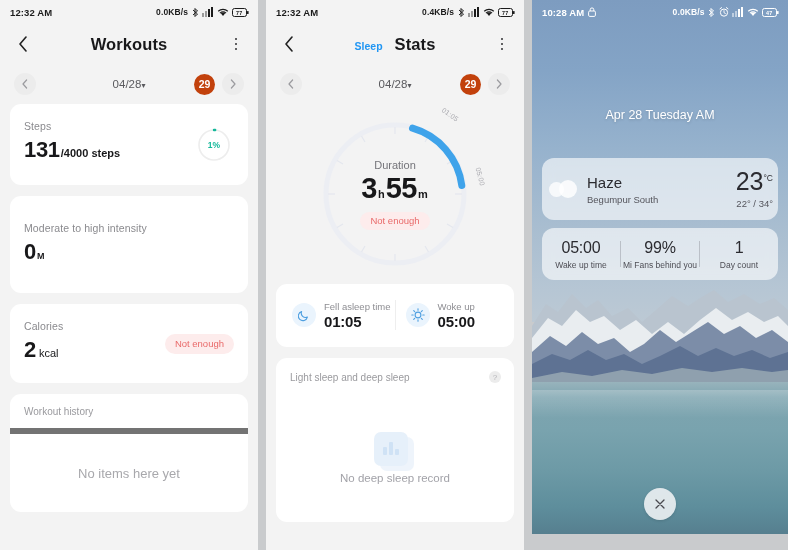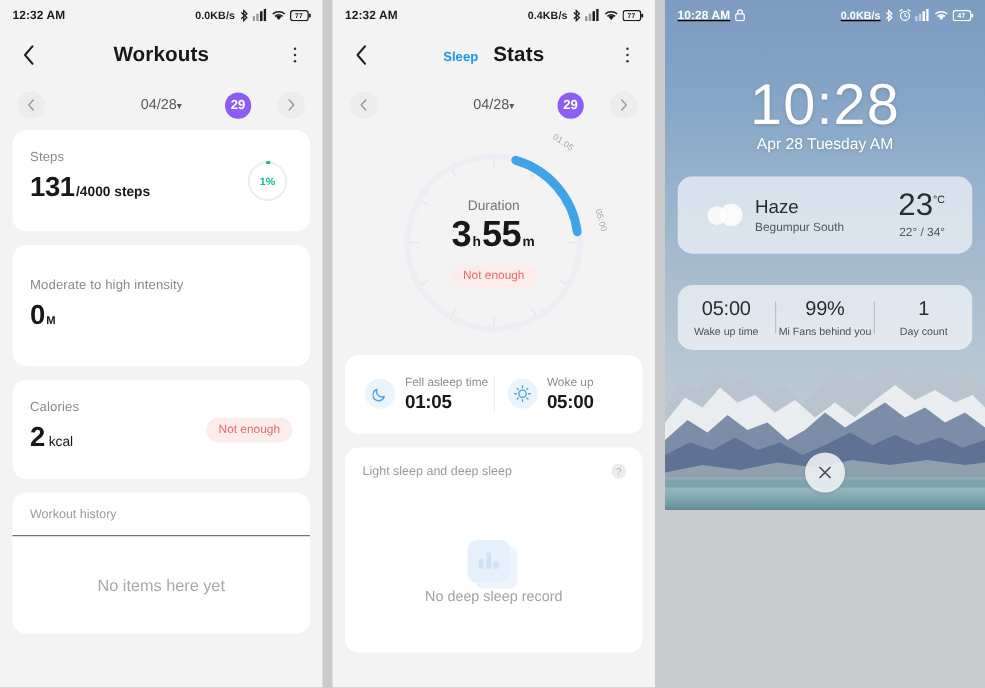--- a/index.html
+++ b/index.html
@@ -112,24 +112,24 @@
     position: absolute;
     left: 0; right: 0;
     text-align: center;
     font-size: 11.5px;
     color: #5a5a5e;
     cursor: pointer;
   }
   .date-caret { font-size: 8px; color: #5a5a5e; }
   .day-badge {
     margin-left: auto;
-    margin-right: 21px;
+    margin-right: 7px;
     width: 21px; height: 21px;
     border-radius: 50%;
-    background: #8b5cf6;
+    background: #c2410c;
     color: #fff;
     font-size: 10.5px;
     font-weight: bold;
     display: flex; align-items: center; justify-content: center;
     z-index: 2;
     cursor: pointer;
   }
 
   
   .cards { padding: 0 10px; }
@@ -188,21 +188,21 @@
     background: #fdecec;
     color: #e96a6a;
     font-size: 9.5px;
     padding: 4px 10px 5px 10px;
     border-radius: 10px;
     white-space: nowrap;
   }
 
   .card-head {
     padding: 12px 14px 11px 14px;
-    border-bottom: 1px solid #737373;
+    border-bottom: 6px solid #737373;
     font-size: 10px;
     color: #9a9a9e;
   }
   .empty-area {
     height: 78px;
     display: flex;
     align-items: center;
     justify-content: center;
     font-size: 13px;
     color: #a8a8ac;
@@ -292,23 +292,22 @@
     position: absolute; left: 0; top: 0;
     width: 34px; height: 34px; border-radius: 7px; background: #e6f0fa;
     display: flex; align-items: flex-end; justify-content: center; gap: 2.5px;
     padding-bottom: 11px;
   }
   .chart-ph .bar { width: 3.5px; background: #cfe2f5; border-radius: 1px; }
 
   
   .lock {
     position: relative;
-    width: 256px; height: 408px;
+    width: 256px; height: 534px;
     overflow: hidden;
-    text-decoration: underline;
   }
   .sky {
     position: absolute; left:0; right:0; top: 0; height: 322px;
     background: linear-gradient(180deg, #7d9cc0 0%, #84a4c6 22%, #96b2cd 46%, #a8bdd0 70%, #b6c6d4 90%, #bcc9d4 100%);
   }
   .mountains { position: absolute; left: 0; top: 260px; width: 256px; height: 130px; }
   .lake {
     position: absolute; left: 0; right: 0; top: 382px; bottom: 0;
     background: linear-gradient(180deg, #98b3bc 0%, #7ea5b0 10%, #79a3ae 32%, #6d9aa6 58%, #5e8e9c 82%, #567f8f 100%);
   }
@@ -343,21 +342,21 @@
     text-shadow: 0 1px 3px rgba(0,0,0,0.2);
   }
 
   .glass {
     position: absolute;
     left: 10px; right: 10px;
     background: rgba(255,255,255,0.62);
     border-radius: 12px;
     backdrop-filter: blur(6px);
   }
-  .weather-card { top: 141px; height: 62px; display: flex; align-items: center; padding: 0 22px; }
+  .weather-card { top: 158px; height: 62px; display: flex; align-items: center; padding: 0 5px; }
   .wx-icon { width: 34px; height: 28px; position: relative; flex: 0 0 auto; margin-right: 6px; }
   .wx-icon .c1 { position: absolute; left: 2px; top: 7px; width: 15px; height: 15px; border-radius: 50%; background: rgba(255,255,255,0.78); }
   .wx-icon .c2 { position: absolute; left: 12px; top: 5px; width: 18px; height: 18px; border-radius: 50%; background: rgba(255,255,255,0.82); }
   .wx-main { flex: 1; }
   .wx-cond { font-size: 15px; color: #2b2b30; margin-bottom: 3px; }
   .wx-loc { font-size: 9.5px; color: #55555c; }
   .wx-right { text-align: right; }
   .wx-temp { font-size: 25px; color: #2b2b30; font-weight: 300; line-height: 1; }
   .wx-temp sup { font-size: 8.5px; vertical-align: super; }
   .wx-range { font-size: 9.5px; color: #55555c; margin-top: 4px; }
@@ -731,21 +730,20 @@
           <span class="ic">
             <svg width="17" height="9" viewBox="0 0 17 9">
               <rect x="0.5" y="0.5" width="14" height="8" rx="2" fill="none" stroke="#fff" stroke-width="1"></rect>
               <rect x="15" y="3" width="1.6" height="3" rx="0.6" fill="#fff"></rect>
               <text x="7.2" y="6.6" font-size="5.4" text-anchor="middle" fill="#fff" font-family="Liberation Sans">47</text>
             </svg>
           </span>
         </div>
       </div>
 
-      <div class="clock-big">10:28</div>
       <div class="clock-date">Apr 28 Tuesday AM</div>
 
       <div class="glass weather-card">
         <div class="wx-icon">
           <div class="c1"></div>
             <div class="c2"></div>
         </div>
         <div class="wx-main">
           <div class="wx-cond">Haze</div>
           <div class="wx-loc">Begumpur South</div>

